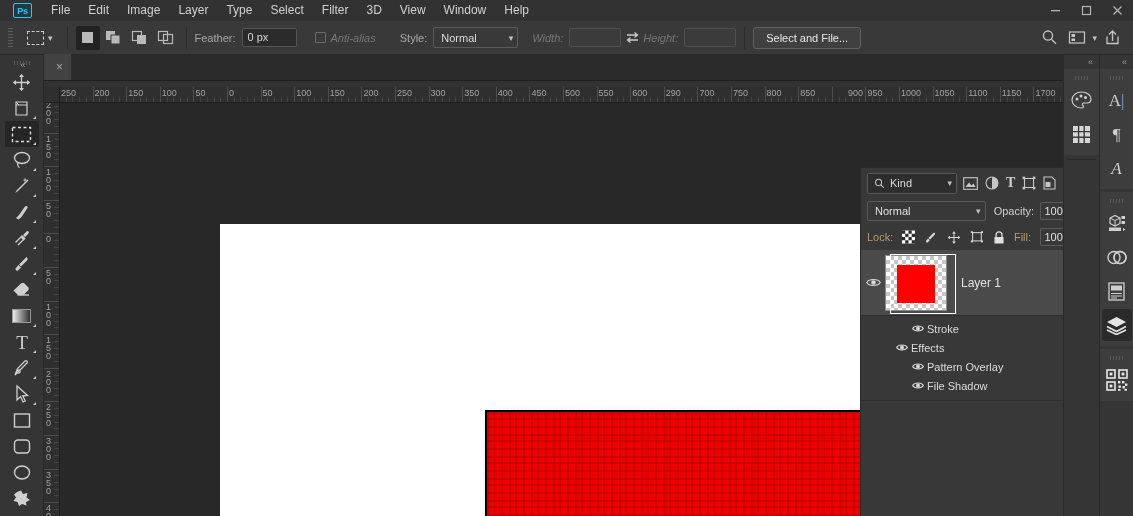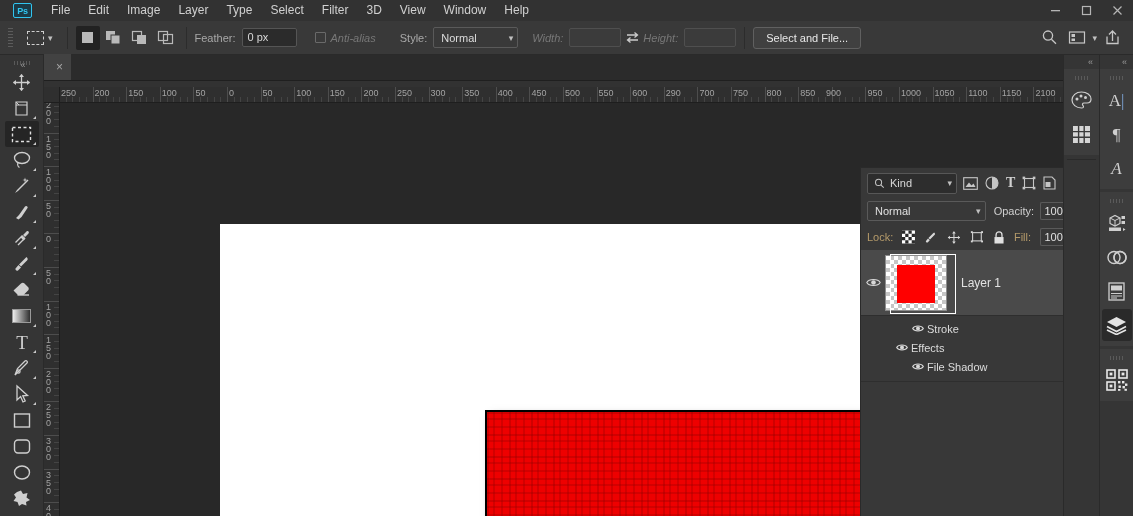--- a/index.html
+++ b/index.html
@@ -687,21 +687,21 @@
       <div class="rtick minor" style="left: 718.04px;"></div>
       <div class="rtick minor" style="left: 724.76px;"></div>
       <div class="rtick minor" style="left: 731.48px;"></div>
       <div class="rtick" style="left: 738.2px;"></div>
       <div class="rlabel" style="left: 738.2px;">850</div>
       <div class="rtick minor" style="left: 744.92px;"></div>
       <div class="rtick minor" style="left: 751.64px;"></div>
       <div class="rtick minor" style="left: 758.36px;"></div>
       <div class="rtick minor" style="left: 765.08px;"></div>
       <div class="rtick" style="left: 771.8px;"></div>
-      <div class="rlabel" style="left: 764px;">900</div>
+      <div class="rlabel" style="left: 786px;">900</div>
       <div class="rtick minor" style="left: 778.52px;"></div>
       <div class="rtick minor" style="left: 785.24px;"></div>
       <div class="rtick minor" style="left: 791.96px;"></div>
       <div class="rtick minor" style="left: 798.68px;"></div>
       <div class="rtick" style="left: 805.4px;"></div>
       <div class="rlabel" style="left: 805.4px;">950</div>
       <div class="rtick minor" style="left: 812.12px;"></div>
       <div class="rtick minor" style="left: 818.84px;"></div>
       <div class="rtick minor" style="left: 825.56px;"></div>
       <div class="rtick minor" style="left: 832.28px;"></div>
@@ -723,21 +723,21 @@
       <div class="rtick minor" style="left: 919.64px;"></div>
       <div class="rtick minor" style="left: 926.36px;"></div>
       <div class="rtick minor" style="left: 933.08px;"></div>
       <div class="rtick" style="left: 939.8px;"></div>
       <div class="rlabel" style="left: 939.8px;">1150</div>
       <div class="rtick minor" style="left: 946.52px;"></div>
       <div class="rtick minor" style="left: 953.24px;"></div>
       <div class="rtick minor" style="left: 959.96px;"></div>
       <div class="rtick minor" style="left: 966.68px;"></div>
       <div class="rtick" style="left: 973.4px;"></div>
-      <div class="rlabel" style="left: 973.4px;">2100</div>
+      <div class="rlabel" style="left: 973.4px;">1700</div>
       <div class="rtick minor" style="left: 980.12px;"></div>
       <div class="rtick minor" style="left: 986.84px;"></div>
       <div class="rtick minor" style="left: 993.56px;"></div>
       <div class="rtick minor" style="left: 1000.28px;"></div>
     </div>
   <div class="ruler-v" id="rulerV">
       <div class="vlabel" style="top: -2px;">200</div>
       <div class="vtick minor" style="top: 2.72px;"></div>
       <div class="vtick minor" style="top: 9.44px;"></div>
       <div class="vtick minor" style="top: 16.16px;"></div>
@@ -953,20 +953,29 @@
           </span>
           <span>Effects</span>
         </div>
         <div class="fx-item l2">
           <span class="eye-sm">
             <svg width="12" height="9" viewBox="0 0 15 11">
               <path d="M0.8 5.5 C3 1.5 12 1.5 14.2 5.5 C12 9.5 3 9.5 0.8 5.5 Z" fill="none" stroke="#d8d8d8" stroke-width="1.3"></path>
               <circle cx="7.5" cy="5.5" r="2.5" fill="#d8d8d8"></circle>
             </svg>
           </span>
+          <span>Pattern Overlay</span>
+        </div>
+        <div class="fx-item l2">
+          <span class="eye-sm">
+            <svg width="12" height="9" viewBox="0 0 15 11">
+              <path d="M0.8 5.5 C3 1.5 12 1.5 14.2 5.5 C12 9.5 3 9.5 0.8 5.5 Z" fill="none" stroke="#d8d8d8" stroke-width="1.3"></path>
+              <circle cx="7.5" cy="5.5" r="2.5" fill="#d8d8d8"></circle>
+            </svg>
+          </span>
           <span>File Shadow</span>
         </div>
       </div>
 
     </div>
 
     <div class="dock-scroll"></div>
   </div>
 
   <div class="rail-a">

